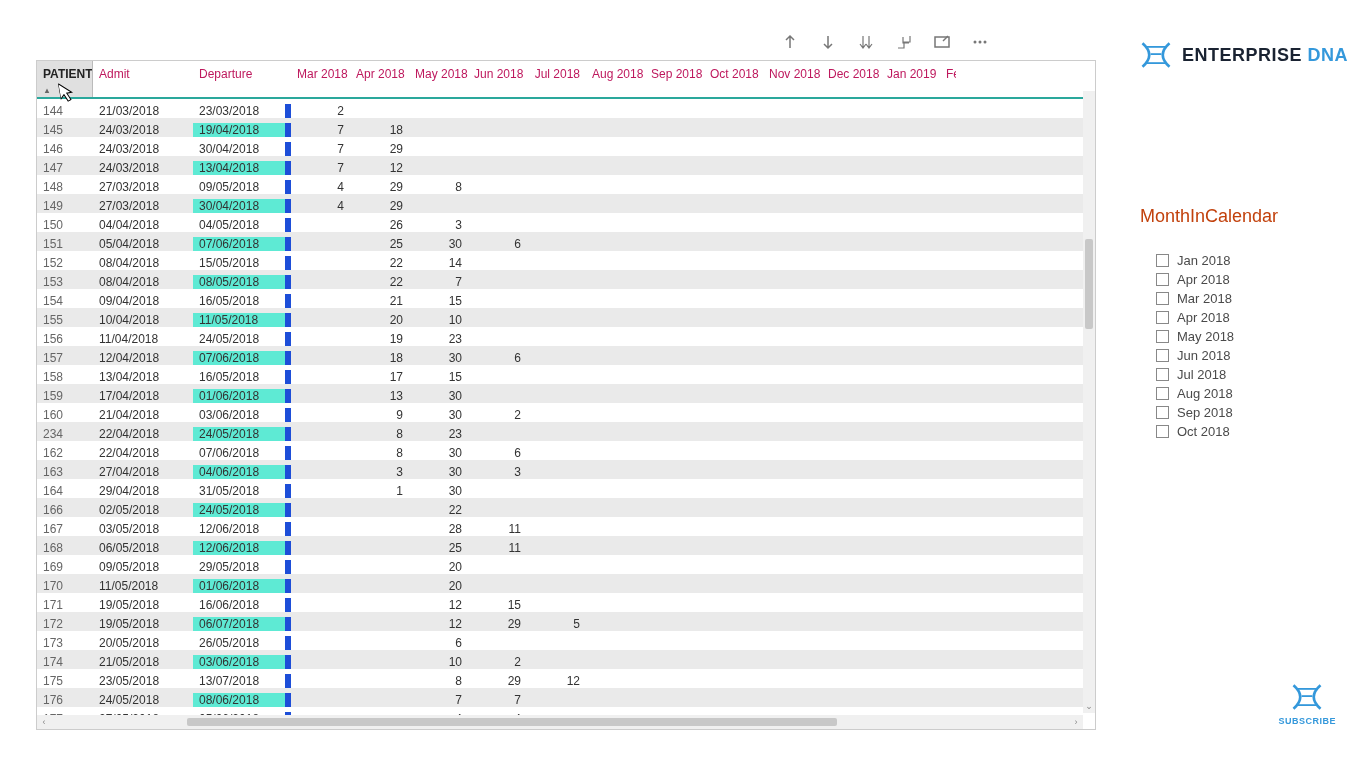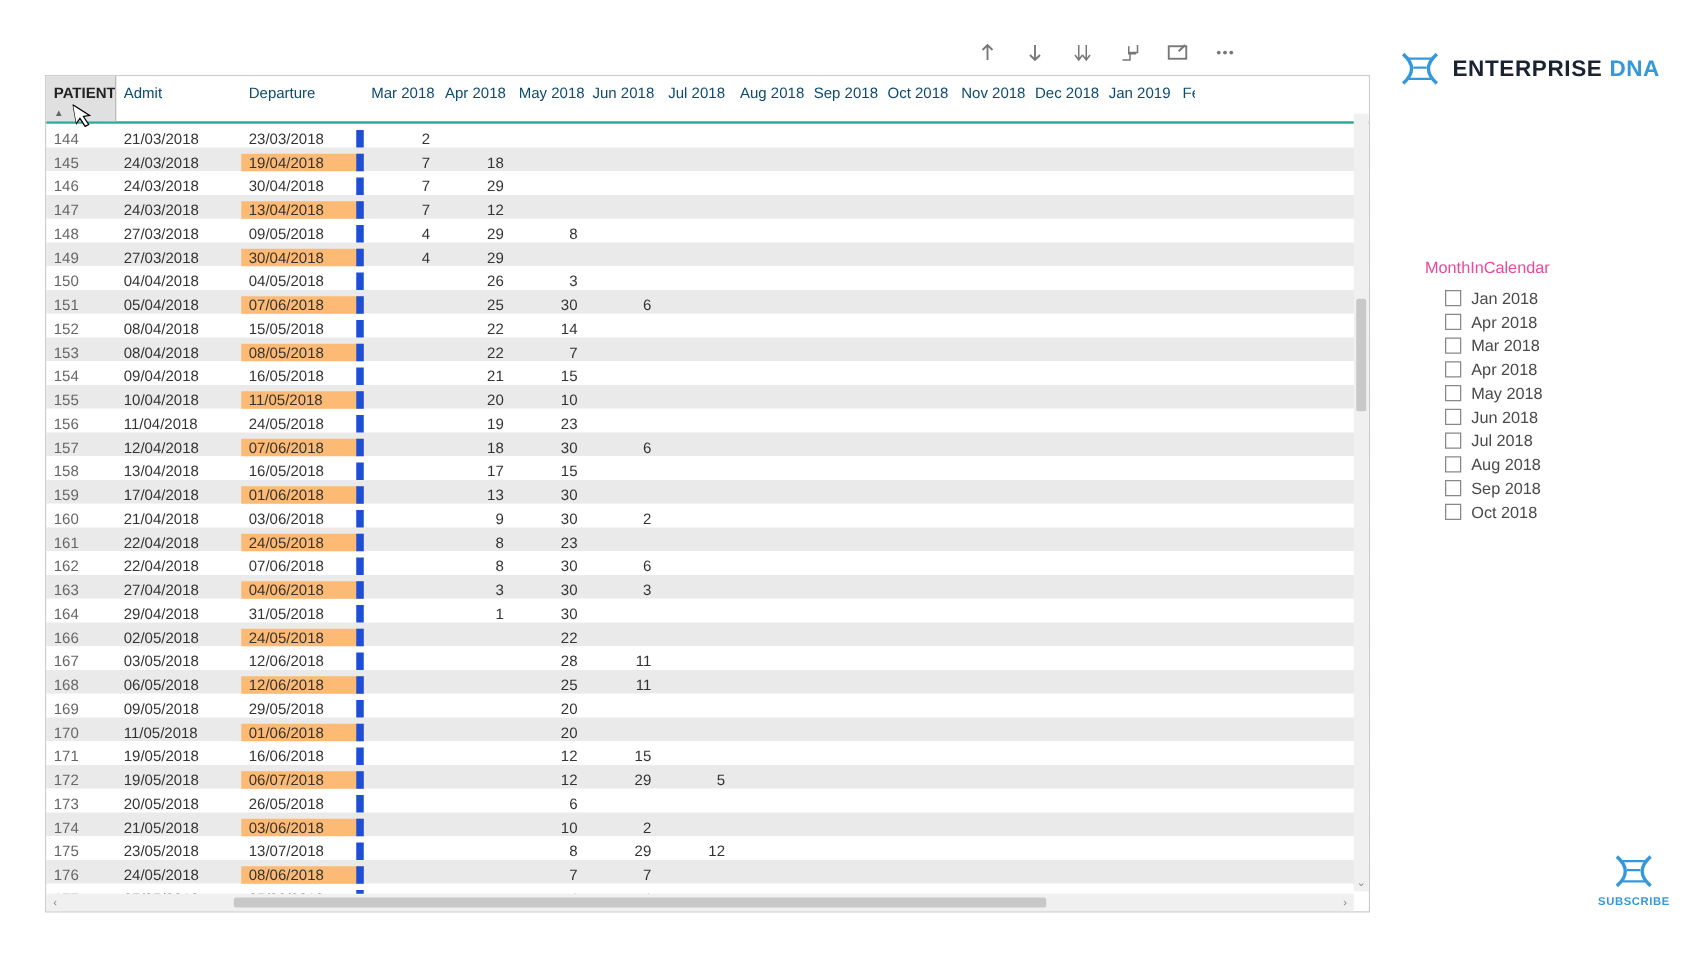--- a/index.html
+++ b/index.html
@@ -1,59 +1,59 @@
 <!DOCTYPE html>
 <html><head>
 <meta charset="utf-8">
 <style>
 * { margin:0; padding:0; box-sizing:border-box; font-family:'Segoe UI',Arial,sans-serif; }
 body { background:#fff; width:1366px; height:768px; position:relative; overflow:hidden; }
 
 
-.logo { position:absolute; top:40px; right:38px; display:flex; align-items:center; gap:8px; }
+.logo { position:absolute; top:40px; right:18px; display:flex; align-items:center; gap:8px; }
 .logo-icon { width:36px; height:30px; }
 .logo-text { font-size:18px; font-weight:600; color:#1a2332; letter-spacing:0.5px; }
 .logo-text .dna { color:#3498db; }
 
 
 .subscribe { position:absolute; bottom:42px; right:30px; display:flex; flex-direction:column; align-items:center; gap:4px; }
 .subscribe-icon { width:36px; height:30px; }
 .subscribe-text { font-size:9px; color:#3498db; font-weight:600; letter-spacing:0.5px; }
 
 
 .slicer { position:absolute; top:206px; left:1140px; width:180px; }
-.slicer-title { font-size:13px; color:#ec4899; margin-bottom:8px; }
+.slicer-title { font-size:18px; color:#c2410c; margin-bottom:24px; }
 .slicer-items { height:220px; overflow:hidden; }
 .slicer-item { display:flex; align-items:center; gap:8px; padding:2px 16px; font-size:13px; color:#4a4a4a; }
 .slicer-check { width:13px; height:13px; border:1.5px solid #888; background:#fff; }
 
 
 .toolbar { position:absolute; top:32px; left:780px; display:flex; gap:18px; align-items:center; }
 .tb-icon { width:20px; height:20px; color:#666; cursor:pointer; display:flex; align-items:center; justify-content:center; }
 
 
 .matrix-container { position:absolute; top:60px; left:36px; width:1060px; height:670px; border:1px solid #ccc; }
 .matrix-header { display:flex; background:#fff; border-bottom:2px solid #2aa89c; }
-.matrix-header .hcell { font-size:12px; color:#0c4a6e; padding:6px 6px 16px 6px; overflow:hidden; white-space:nowrap; }
+.matrix-header .hcell { font-size:12px; color:#be185d; padding:6px 6px 16px 6px; overflow:hidden; white-space:nowrap; }
 .matrix-header .hcell.patient { background:#e0e0e0; font-weight:600; color:#222; border-right:1px solid #bbb; width:56px; position:relative; cursor:pointer; }
 .matrix-header .hcell.patient::after { content:'▴'; position:absolute; bottom:2px; left:8px; font-size:8px; color:#666; }
 .matrix-header .hcell.admit { width:100px; }
 .matrix-header .hcell.departure { width:98px; }
 .matrix-header .hcell.month { width:59px; text-align:right; }
 .matrix-header .hcell.last { width:16px; }
 
 .matrix-body { height:628px; overflow:hidden; position:relative; }
 .matrix-row { display:flex; font-size:12px; color:#333; height:19px; align-items:flex-end; }
 .matrix-row:nth-child(odd) { background:#fff; }
 .matrix-row:nth-child(even) { background:#eaeaea; }
 .cell { padding:0 6px; overflow:hidden; white-space:nowrap; }
 .cell.pid { width:56px; color:#666; }
 .cell.admit { width:100px; }
 .cell.departure { width:98px; border-right:6px solid #1d4ed8; }
-.cell.departure.alt { background:#fdba74; }
+.cell.departure.alt { background:#5eead4; }
 .cell.month { width:59px; text-align:right; }
 
 
 .cursor { position:absolute; top:82px; left:60px; pointer-events:none; z-index:100; font-size:18px; transform:rotate(-10deg); }
 
 
 .vscroll { position:absolute; right:0; top:30px; bottom:16px; width:12px; background:#f0f0f0; }
 .vscroll .thumb { position:absolute; top:148px; width:8px; left:2px; height:90px; background:#c8c8c8; border-radius:2px; }
 .vscroll .arrow { position:absolute; left:0; width:12px; height:14px; display:flex; align-items:center; justify-content:center; font-size:9px; color:#888; }
 .vscroll .arrow.down { bottom:0; }
@@ -458,21 +458,21 @@
         <div class="cell month">2</div>
         <div class="cell month"></div>
         <div class="cell month"></div>
         <div class="cell month"></div>
         <div class="cell month"></div>
         <div class="cell month"></div>
         <div class="cell month"></div>
         <div class="cell month"></div>
       </div>
       <div class="matrix-row">
-        <div class="cell pid">161</div>
+        <div class="cell pid">234</div>
         <div class="cell admit">22/04/2018</div>
         <div class="cell departure alt">24/05/2018</div>
         <div class="cell month"></div>
         <div class="cell month">8</div>
         <div class="cell month">23</div>
         <div class="cell month"></div>
         <div class="cell month"></div>
         <div class="cell month"></div>
         <div class="cell month"></div>
         <div class="cell month"></div>

